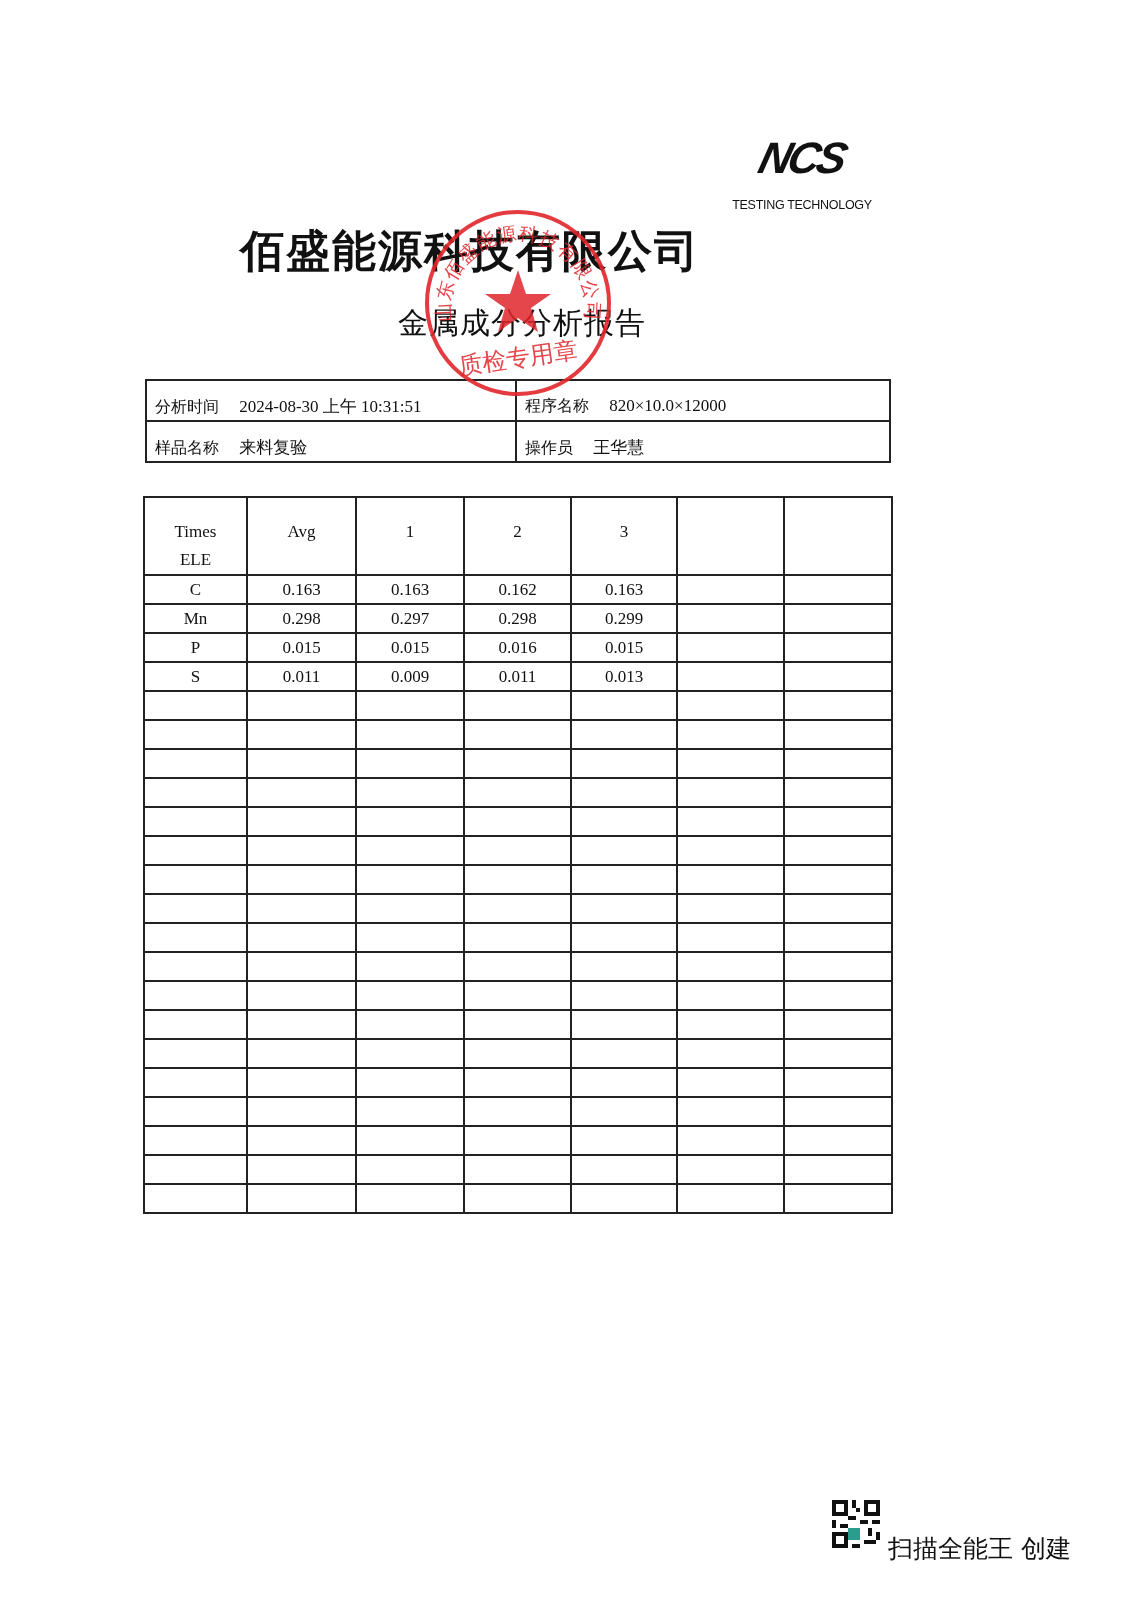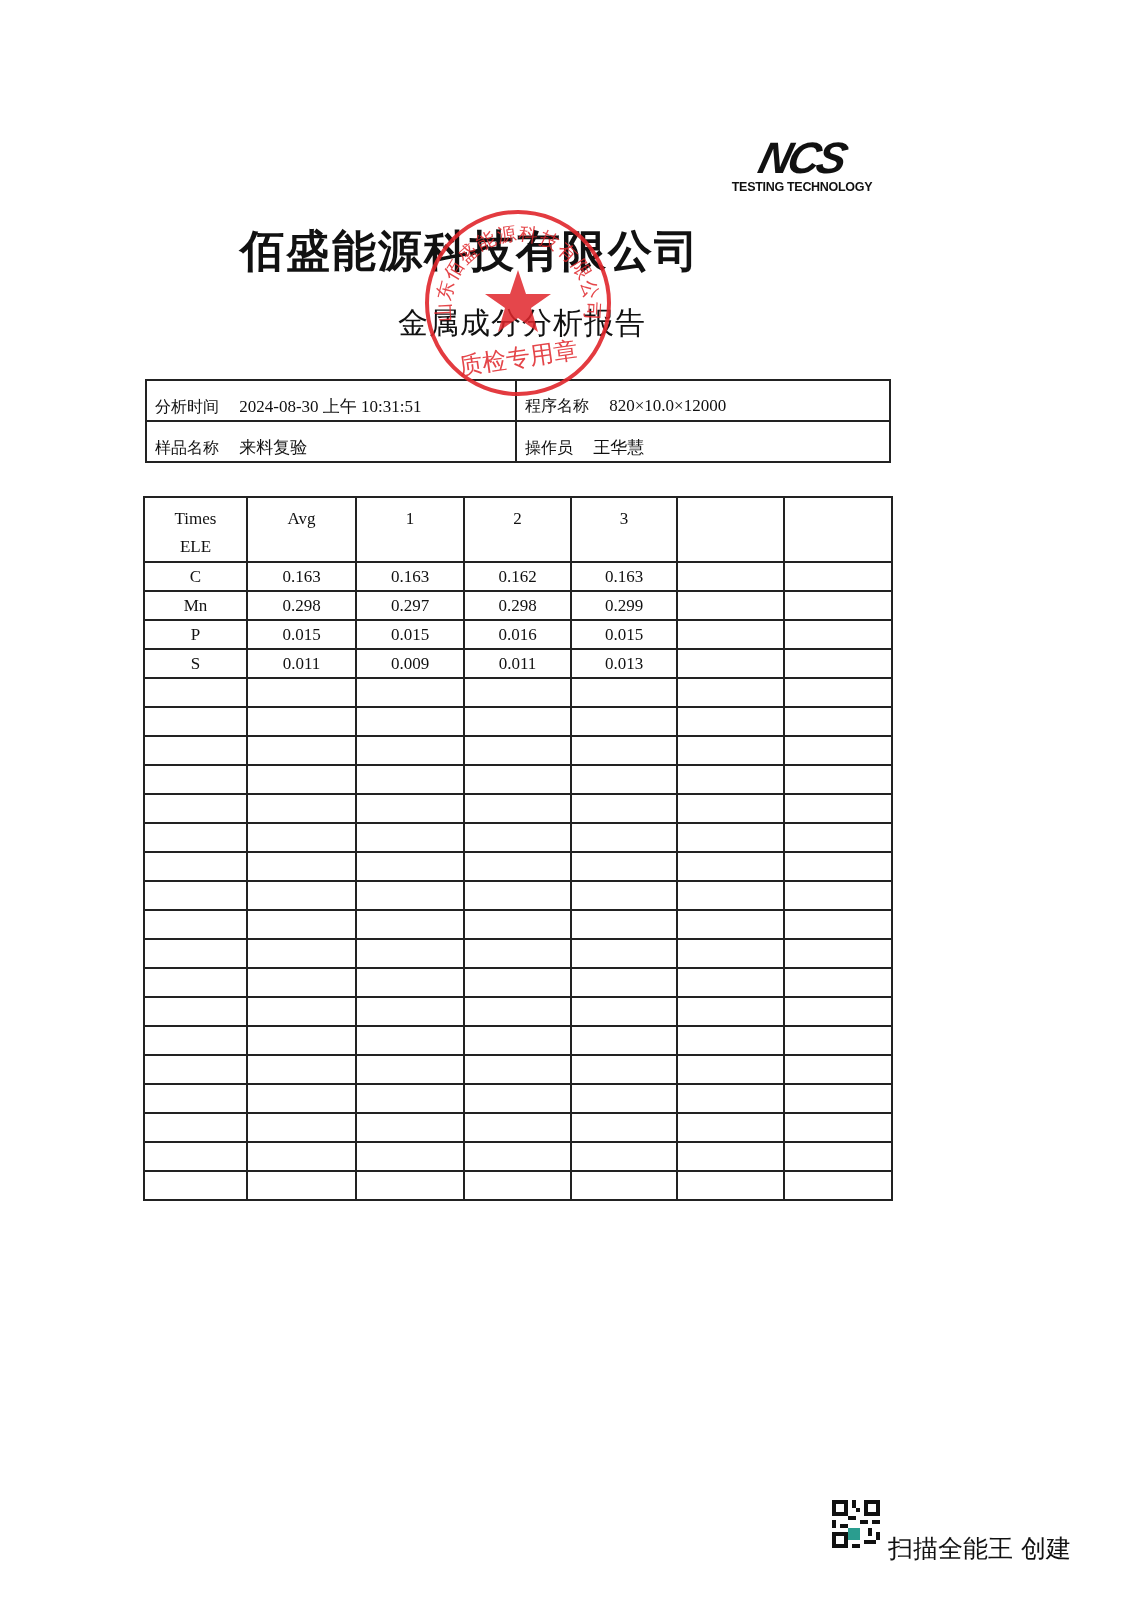--- a/index.html
+++ b/index.html
@@ -2,32 +2,32 @@
 <html><head>
 <meta charset="utf-8">
 <style>
   html, body { margin: 0; padding: 0; background: #ffffff; }
   body { width: 1130px; height: 1600px; position: relative; overflow: hidden;
          font-family: "Liberation Serif", "DejaVu Serif", serif; color: #111; }
   .logo { position: absolute; left: 722px; top: 138px; width: 160px; text-align: center; }
   .logo-mark { font-family: "Liberation Sans", sans-serif; font-weight: bold; font-style: italic;
                font-size: 44px; letter-spacing: -3px; line-height: 40px; color: #111;
                transform: skewX(-14deg); display: inline-block; }
-  .logo-sub { font-family: "Liberation Sans", sans-serif; font-size: 12.5px; font-weight: bold;
-              letter-spacing: -0.3px; margin-top: 2px; color: #111; }
+  .logo-sub { font-family: "Liberation Sans", sans-serif; font-size: 12.5px; font-weight: normal;
+              letter-spacing: -0.3px; margin-top: 20px; color: #111; }
   .title { position: absolute; left: 0; width: 940px; top: 222px; text-align: center;
            font-family: "DejaVu Sans", sans-serif; font-weight: bold; font-size: 44px; letter-spacing: 2px; }
   .subtitle { position: absolute; left: 0; width: 1044px; top: 303px; text-align: center;
               font-family: Liberation Mono, monospace; font-size: 30px; letter-spacing: 1px; }
   .info { position: absolute; left: 145px; top: 379px; width: 746px; border-collapse: collapse; }
   .info td { border: 2px solid #222; height: 27px; padding: 12px 0 0 8px; font-size: 17px; white-space: nowrap; }
   .info .lbl { font-family: "DejaVu Sans", sans-serif; margin-right: 16px; font-size: 16px; }
   .grid { position: absolute; left: 143px; top: 496px; width: 748px; border-collapse: collapse; table-layout: fixed; }
   .grid td { border: 2px solid #222; height: 27px; text-align: center; font-size: 17px; padding: 0; }
-  .grid tr.head td { height: 56px; vertical-align: top; padding-top: 7px; line-height: 28px; margin-left: 10px; }
+  .grid tr.head td { height: 56px; vertical-align: top; padding-top: 20px; line-height: 28px; margin-left: 10px; }
   .stamp { position: absolute; left: 423px; top: 208px; width: 190px; height: 190px; pointer-events: none; }
   .footer { position: absolute; left: 832px; top: 1500px; height: 48px; display: flex; align-items: center; gap: 8px; }
   .qr { width: 48px; height: 48px; }
   .footer-text { font-family: "DejaVu Sans", sans-serif; font-size: 25px; color: #111; margin-top: 48px; }
 </style>
 </head>
 <body>
 
 <div class="logo">
   <div class="logo-mark">NCS</div>

